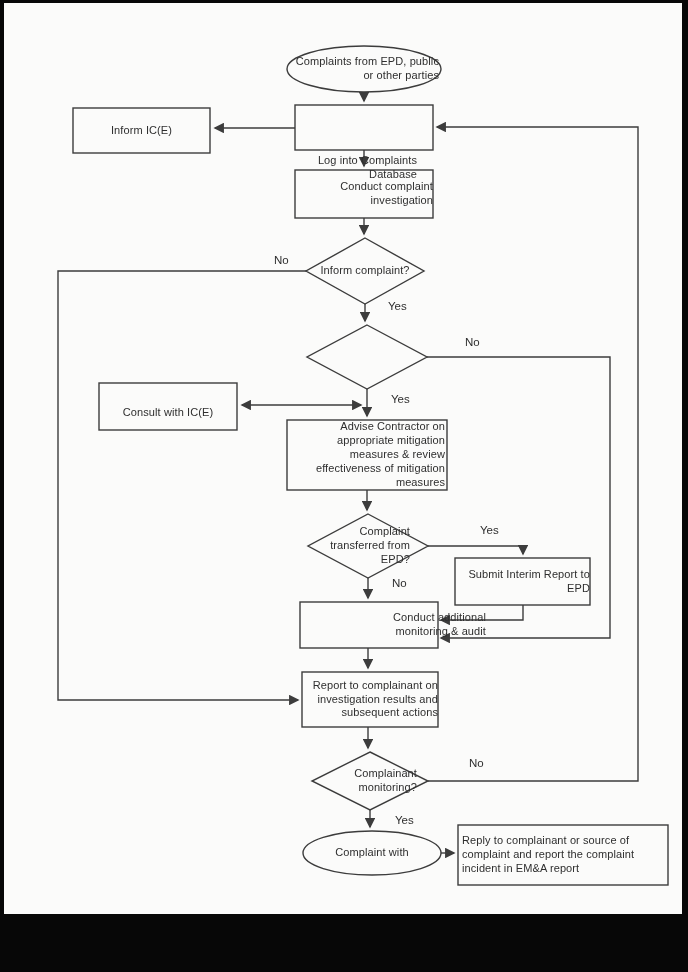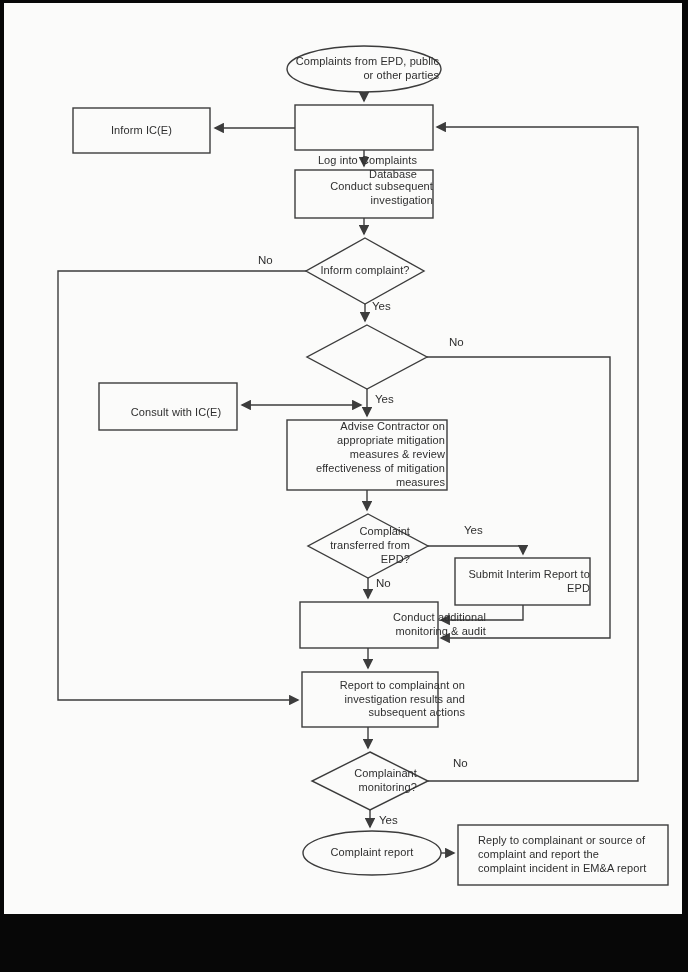--- a/index.html
+++ b/index.html
@@ -25,26 +25,27 @@
   svg.flow .connector{fill:none;stroke:var(--line);stroke-width:1.4;}
   svg.flow marker path{fill:var(--line);stroke:none;}
   .node-text{
     position:absolute;
     display:flex;align-items:center;justify-content:center;
     text-align:right;
     font-size:11px;line-height:1.27;color:var(--ink);
     letter-spacing:0.1px;
   }
   .node-text.left-align{
-    justify-content:flex-start;text-align:left;padding:0 18px;box-sizing:border-box;
+    justify-content:flex-start;text-align:left;padding:0 2px;box-sizing:border-box;
   }
   .edge-label{
     position:absolute;
     font-size:11.5px;color:var(--ink);
     white-space:nowrap;
+    margin-left:16px;
   }
 </style>
 </head>
 <body>
 
 <div id="stage">
   <div id="paper"></div>
 
   <svg class="flow" width="688" height="972" viewBox="0 0 688 972">
     <defs>
@@ -90,30 +91,30 @@
       <rect class="shape" x="302" y="672" width="136" height="55"></rect>
       <polygon class="shape" points="370,752 428,781 370,810 312,781"></polygon>
       <ellipse class="shape" cx="372" cy="853" rx="69" ry="22"></ellipse>
       <rect class="shape" x="458" y="825" width="210" height="60"></rect>
     </g>
   </svg>
 
   <div class="node-text" style="left:289px;top:47px;width:150px;height:44px;">Complaints from EPD, public or other parties</div>
   <div class="node-text" style="left:295px;top:105px;width:122px;height:45px;margin-top:40px;">Log into Complaints Database</div>
   <div class="node-text" style="left:73px;top:108px;width:137px;height:45px;">Inform IC(E)</div>
-  <div class="node-text" style="left:295px;top:170px;width:138px;height:48px;">Conduct subsequent investigation</div>
+  <div class="node-text" style="left:295px;top:170px;width:138px;height:48px;">Conduct complaint investigation</div>
   <div class="node-text" style="left:305px;top:257px;width:120px;height:28px;">Inform complaint?</div>
-  <div class="node-text" style="left:99px;top:383px;width:138px;height:59px;margin-left:8px;">Consult with IC(E)</div>
+  <div class="node-text" style="left:99px;top:383px;width:138px;height:59px;">Consult with IC(E)</div>
   <div class="node-text" style="left:289px;top:421px;width:156px;height:68px;border-radius:22px;">Advise Contractor on appropriate mitigation measures &amp; review effectiveness of mitigation measures</div>
   <div class="node-text" style="left:326px;top:524px;width:84px;height:44px;">Complaint transferred from EPD?</div>
   <div class="node-text" style="left:455px;top:558px;width:135px;height:47px;">Submit Interim Report to EPD</div>
   <div class="node-text" style="left:300px;top:602px;width:138px;height:46px;margin-left:48px;">Conduct additional monitoring &amp; audit</div>
-  <div class="node-text" style="left:302px;top:672px;width:136px;height:55px;padding-left:27px;">Report to complainant on investigation results and subsequent actions</div>
+  <div class="node-text" style="left:302px;top:672px;width:136px;height:55px;">Report to complainant on investigation results and subsequent actions</div>
   <div class="node-text" style="left:323px;top:761px;width:94px;height:40px;">Complainant monitoring?</div>
-  <div class="node-text" style="left:303px;top:831px;width:138px;height:44px;">Complaint report</div>
+  <div class="node-text" style="left:303px;top:831px;width:138px;height:44px;">Complaint with</div>
   <div class="node-text left-align" style="left:460px;top:825px;width:206px;height:60px;">Reply to complainant or source of complaint and report the complaint incident in EM&amp;A report</div>
 
   <div class="edge-label" style="left:258px;top:254px;">No</div>
   <div class="edge-label" style="left:372px;top:300px;">Yes</div>
   <div class="edge-label" style="left:449px;top:336px;">No</div>
   <div class="edge-label" style="left:375px;top:393px;">Yes</div>
   <div class="edge-label" style="left:464px;top:524px;">Yes</div>
   <div class="edge-label" style="left:376px;top:577px;">No</div>
   <div class="edge-label" style="left:453px;top:757px;">No</div>
   <div class="edge-label" style="left:379px;top:814px;">Yes</div>

